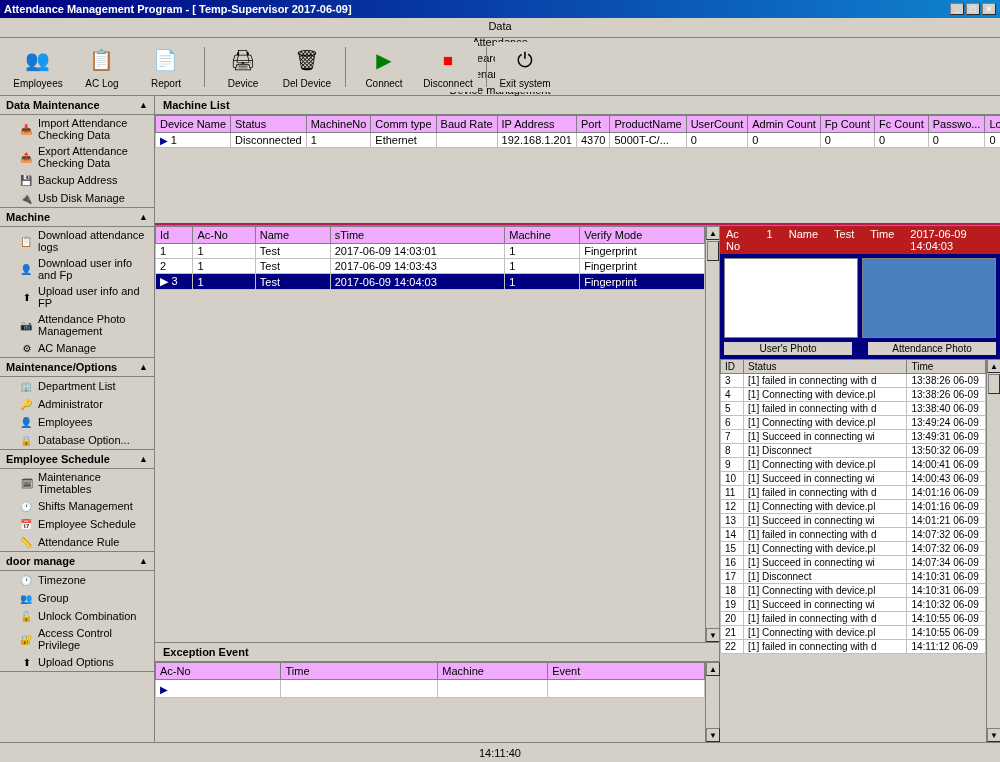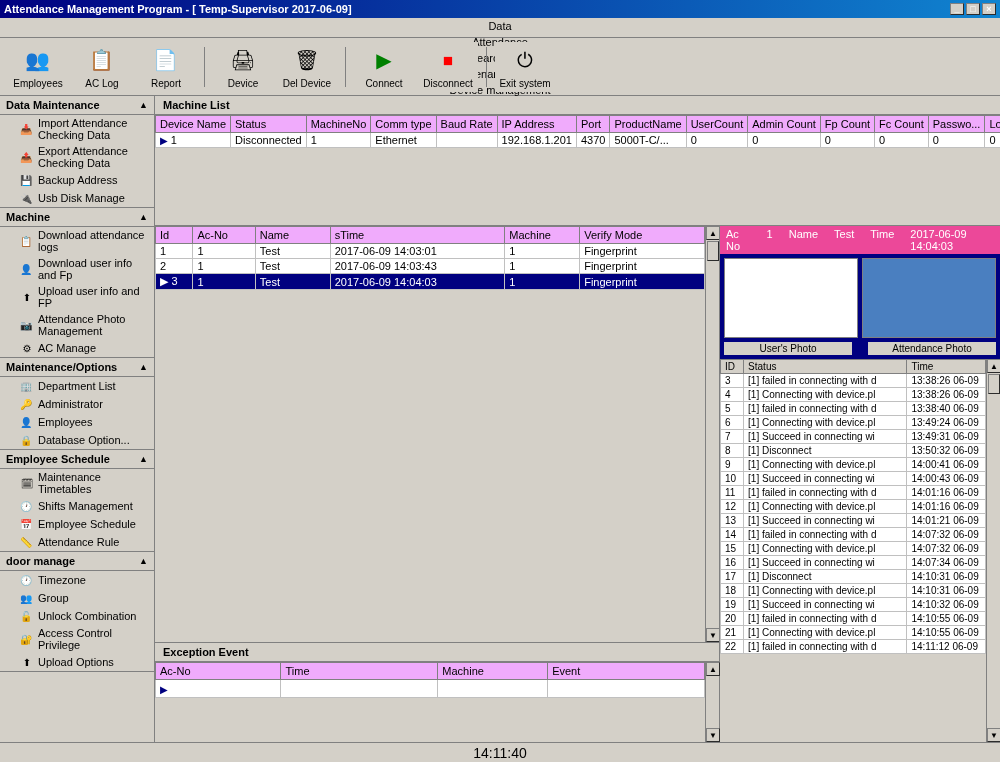--- a/index.html
+++ b/index.html
@@ -28,48 +28,48 @@
     .sidebar-section { border-bottom: 1px solid #808080; }
     .sidebar-section-header { background: #d4d0c8; padding: 3px 6px; font-weight: bold; font-size: 11px; display: flex; justify-content: space-between; align-items: center; border-bottom: 1px solid #808080; cursor: pointer; }
     .sidebar-section-header .arrow { font-size: 9px; }
     .sidebar-item { padding: 2px 8px 2px 20px; cursor: pointer; display: flex; align-items: center; gap: 4px; font-size: 11px; }
     .sidebar-icon { width: 14px; height: 14px; display: inline-flex; align-items: center; justify-content: center; font-size: 10px; flex-shrink: 0; }
     
     
     .content-area { flex: 1; display: flex; flex-direction: column; overflow: hidden; }
     
     
-    .machine-list-panel { background: #d4d0c8; border-bottom: 1px solid #be185d; }
+    .machine-list-panel { background: #d4d0c8; border-bottom: 3px solid #be185d; }
     .panel-title { background: #d4d0c8; padding: 3px 8px; font-size: 11px; font-weight: bold; border-bottom: 1px solid #808080; }
     
     
     .data-table { width: 100%; border-collapse: collapse; font-size: 11px; }
     .data-table th { background: #f0abfc; border: 1px solid #808080; padding: 2px 4px; text-align: left; font-weight: normal; white-space: nowrap; }
     .data-table td { border: 1px solid #c0c0c0; padding: 1px 4px; white-space: nowrap; background: white; }
     .data-table tr.selected td { background: #000080; color: white; }
     .table-container { overflow-x: auto; overflow-y: hidden; }
     
     
     .bottom-area { display: flex; flex: 1; overflow: hidden; }
     
     
     .records-panel { flex: 1; display: flex; flex-direction: column; border-right: 1px solid #808080; }
     .records-table-container { flex: 1; overflow-y: auto; overflow-x: hidden; }
     .exception-panel { height: 100px; border-top: 1px solid #808080; display: flex; flex-direction: column; }
     
     
     .right-panel { width: 280px; display: flex; flex-direction: column; background: #d4d0c8; }
-    .ac-info { background: #ec4899; color: white; padding: 2px 6px; font-size: 11px; display: flex; gap: 16px; }
+    .ac-info { background: #b91c1c; color: white; padding: 2px 6px; font-size: 11px; display: flex; gap: 16px; }
     .log-table-container { flex: 1; overflow-y: auto; }
     .log-table { width: 100%; border-collapse: collapse; font-size: 10px; }
     .log-table th { background: #d4d0c8; border: 1px solid #808080; padding: 1px 4px; text-align: left; font-weight: normal; }
     .log-table td { border: 1px solid #c0c0c0; padding: 1px 4px; background: white; white-space: nowrap; }
     
     
-    .status-bar { background: #d4d0c8; height: 20px; border-top: 1px solid #808080; display: flex; align-items: center; padding: 0 8px; font-size: 14px; justify-content: center; }
+    .status-bar { background: #d4d0c8; height: 20px; border-top: 1px solid #808080; display: flex; align-items: center; padding: 0 8px; font-size: 11px; justify-content: center; }
     
     .row-marker { color: #000080; font-size: 10px; }
     
     .vert-scrollbar { width: 14px; background: #d4d0c8; border-left: 1px solid #808080; display: flex; flex-direction: column; }
     .scroll-btn { width: 14px; height: 14px; background: #d4d0c8; border: 1px outset #808080; display: flex; align-items: center; justify-content: center; font-size: 8px; cursor: pointer; flex-shrink: 0; }
     .scroll-track { flex: 1; background: #d4d0c8; }
     .scroll-thumb { width: 12px; height: 20px; background: #d4d0c8; border: 1px outset #808080; margin: 1px; }
   </style>
 </head>
 <body>

